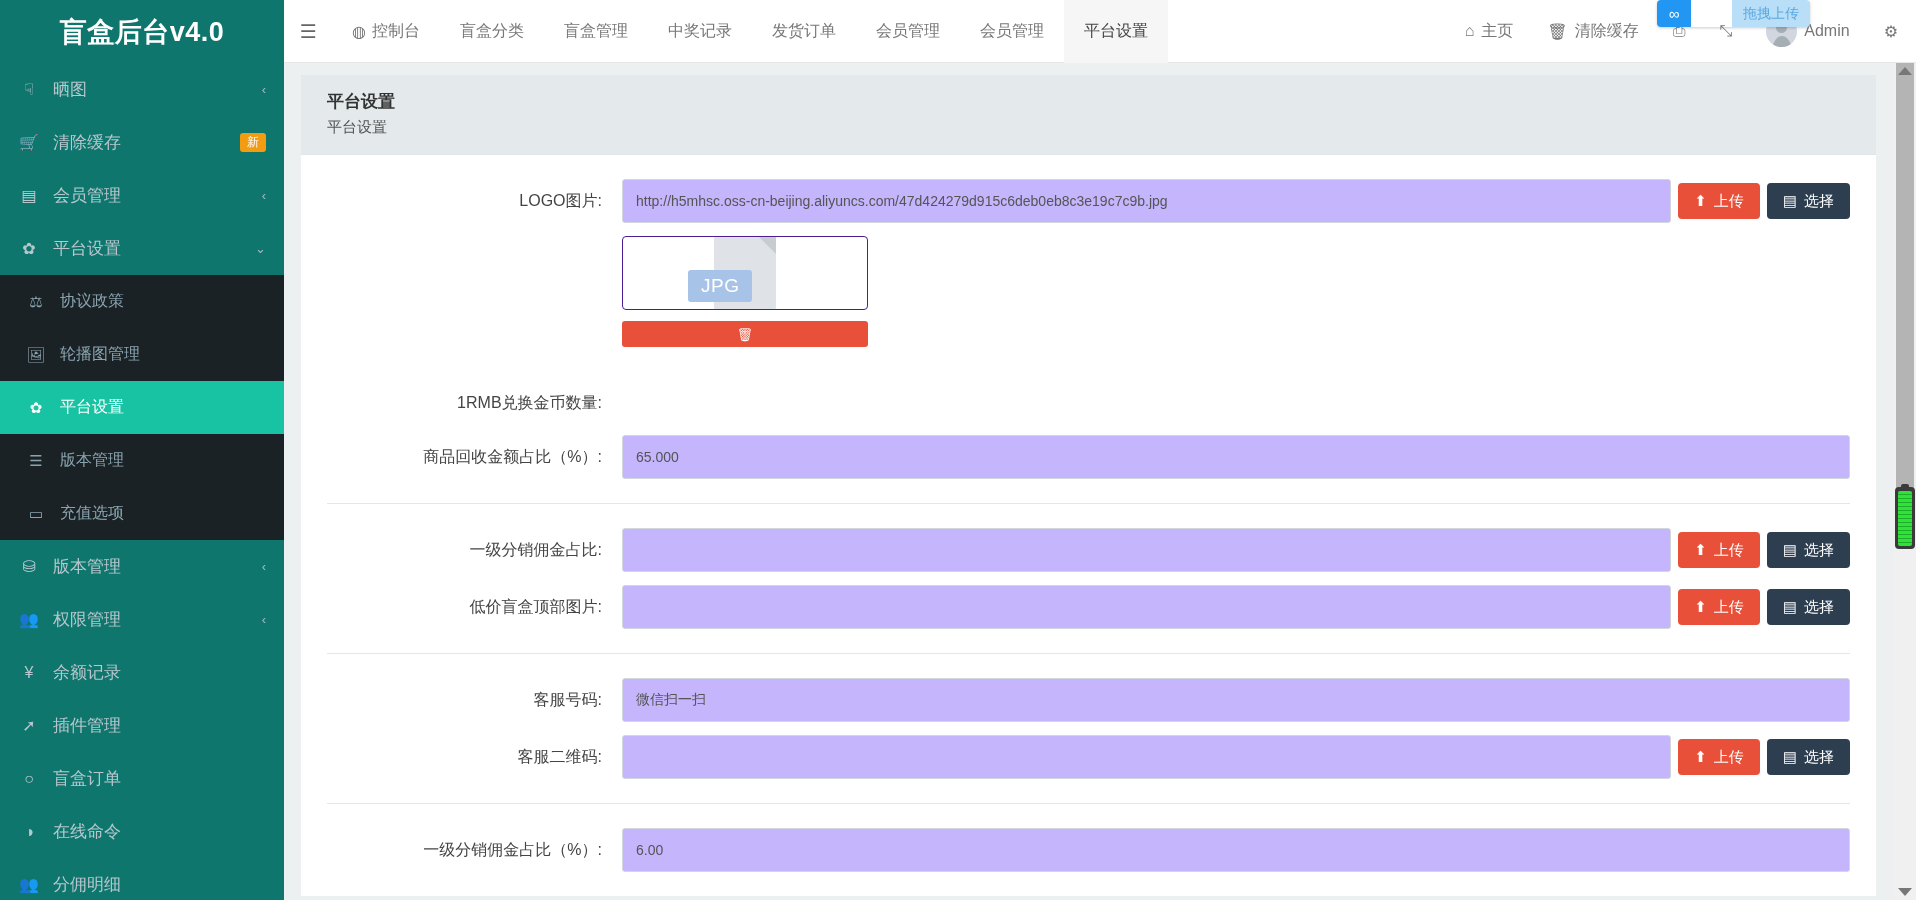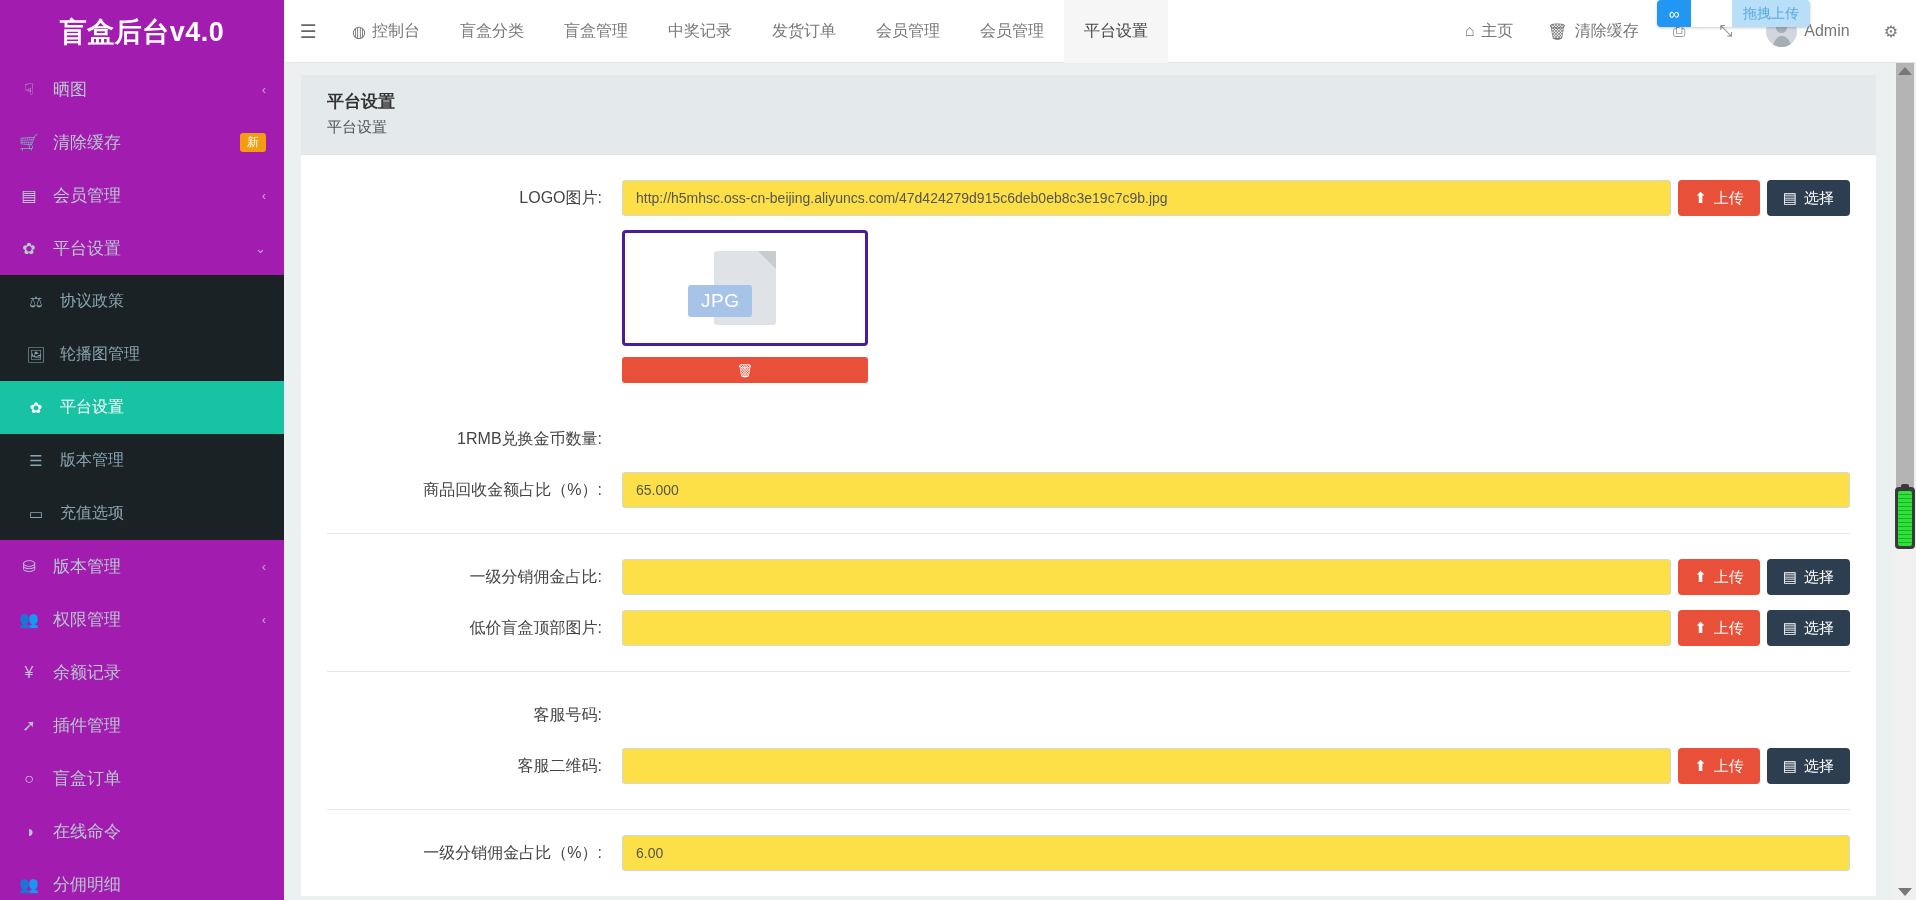--- a/index.html
+++ b/index.html
@@ -7,21 +7,21 @@
   body {
     font-family: "Liberation Sans", "DejaVu Sans", sans-serif;
     background:#eceff1;
     font-size:14px;
     color:#444;
   }
   .app { display:flex; width:1916px; height:900px; position:relative; }
 
   
   .sidebar {
-    width:284px; min-width:284px; background:#a21caf; color:#b8c7ce;
+    width:284px; min-width:284px; background:#0f766e; color:#b8c7ce;
     height:900px; overflow:hidden; position:relative;
   }
   .brand {
     height:63px; display:flex; align-items:center; justify-content:center;
     color:#fff; font-size:27px; font-weight:bold; letter-spacing:.5px;
     white-space:nowrap;
   }
   .menu { list-style:none; }
   .menu li { position:relative; }
   .menu a {
@@ -93,40 +93,40 @@
 
   .panel { background:#fff; }
 
   .form-row { display:flex; align-items:center; padding:0 26px; min-height:38px; }
   .form-row .flabel {
     width:295px; min-width:295px; text-align:right; padding-right:20px;
     font-size:16px; color:#444; white-space:nowrap;
   }
   .form-row .fctl { flex:1 1 auto; display:flex; align-items:center; gap:7px; }
   .inp {
-    flex:1 1 auto; height:36px; border:1px solid #d2d6de; border-radius:3px;
-    padding:0 13px; font-size:14px; color:#555; background:#fde047;
+    flex:1 1 auto; height:44px; border:1px solid #d2d6de; border-radius:3px;
+    padding:0 13px; font-size:14px; color:#555; background:#c4b5fd;
     font-family:"Liberation Sans", sans-serif; outline:none; min-width:0;
   }
   .inp::placeholder { color:#999; }
   .btn {
     height:36px; border:none; border-radius:4px; color:#fff; font-size:15px;
     padding:0 16px; display:flex; align-items:center; gap:7px; cursor:pointer;
     font-family:"Liberation Sans", sans-serif; white-space:nowrap;
   }
   .btn-upload { background:#e8503a; }
   .btn-select { background:#2c3e50; }
 
   .spacer-sm { height:13px; }
   .spacer-md { height:24px; }
   .divider { height:1px; background:#e6e6e6; margin:0 26px; }
 
   .thumb-wrap { padding-left:321px; }
   .thumb {
-    width:246px; height:116px; border:3px solid #4c1d95; border-radius:4px;
+    width:246px; height:74px; border:1px solid #4c1d95; border-radius:4px;
     background:#fff; display:flex; align-items:center; justify-content:center;
     position:relative; overflow:hidden;
   }
   .filedoc { position:relative; width:62px; height:74px; }
   .filedoc .pg {
     position:absolute; inset:0; background:#dfe2e6; border-radius:3px;
   }
   .filedoc .fold {
     position:absolute; top:0; right:0; width:0; height:0;
     border-left:18px solid transparent; border-top:18px solid #c7ccd1;
@@ -451,20 +451,23 @@
               </button>
             </div>
           </div>
 
           <div class="spacer-md"></div>
           <div class="divider"></div>
           <div class="spacer-md"></div>
 
           <div class="form-row">
             <label class="flabel">客服号码:</label>
+            <div class="fctl">
+              <input class="inp" type="text" value="微信扫一扫" style="">
+            </div>
           </div>
 
           <div class="spacer-sm"></div>
 
           <div class="form-row">
             <label class="flabel">客服二维码:</label>
             <div class="fctl">
               <input class="inp" type="text" value="" style="">
               <button class="btn btn-upload">
                 <span>⬆</span>

